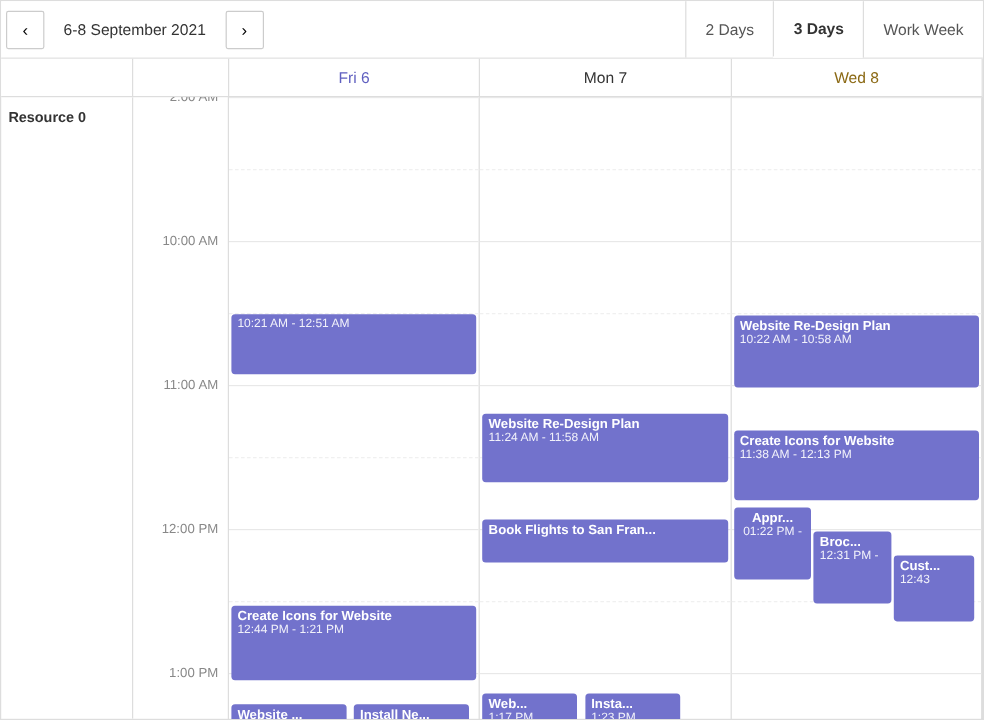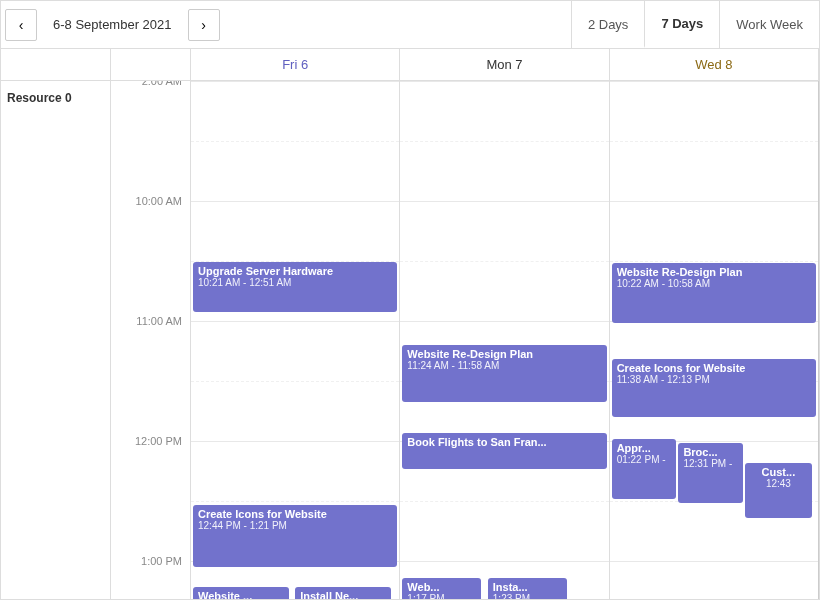--- a/index.html
+++ b/index.html
@@ -53,21 +53,21 @@
 
 <div class="app">
 
   <div class="header">
     <button class="nav-btn">‹</button>
     <span class="date-range">6-8 September 2021</span>
     <button class="nav-btn">›</button>
     <div class="spacer"></div>
     <div class="view-tabs">
       <div class="view-tab">2 Days</div>
-      <div class="view-tab active">7 Days</div>
+      <div class="view-tab active">3 Days</div>
       <div class="view-tab">Work Week</div>
     </div>
   </div>
 
   <div class="day-header-row">
     <div class="resource-label-header"></div>
     <div class="time-gutter-header"></div>
     <div class="day-col-header mon">Fri 6</div>
     <div class="day-col-header tue">Mon 7</div>
     <div class="day-col-header wed">Wed 8</div>
@@ -92,21 +92,20 @@
             <div class="hour-line" style="top: 0px;"></div>
             <div class="half-line" style="top: 60px;"></div>
             <div class="hour-line" style="top: 120px;"></div>
             <div class="half-line" style="top: 180px;"></div>
             <div class="hour-line" style="top: 240px;"></div>
             <div class="half-line" style="top: 300px;"></div>
             <div class="hour-line" style="top: 360px;"></div>
             <div class="half-line" style="top: 420px;"></div>
             <div class="hour-line" style="top: 480px;"></div>
             <div class="event event-purple" style="top: 181px; height: 50px;">
-              <div class="event-title">Upgrade Server Hardware</div>
               <div class="event-time">10:21 AM - 12:51 AM</div>
             </div>
             <div class="event event-purple" style="top: 424px; height: 62px;">
               <div class="event-title">Create Icons for Website</div>
               <div class="event-time">12:44 PM - 1:21 PM</div>
             </div>
             <div class="event event-purple" style="top: 506px; height: 50px; left: 2px; width: 46%; right: auto;">
               <div class="event-title">Website ...</div>
             </div>
             <div class="event event-purple" style="top: 506px; height: 50px; left: 50%; width: 46%; right: auto;">
@@ -150,29 +149,29 @@
             <div class="half-line" style="top: 420px;"></div>
             <div class="hour-line" style="top: 480px;"></div>
             <div class="event event-purple" style="top: 182px; height: 60px;">
               <div class="event-title">Website Re-Design Plan</div>
               <div class="event-time">10:22 AM - 10:58 AM</div>
             </div>
             <div class="event event-purple" style="top: 278px; height: 58px;">
               <div class="event-title">Create Icons for Website</div>
               <div class="event-time">11:38 AM - 12:13 PM</div>
             </div>
-            <div class="event event-purple" style="top: 358px; height: 60px; left: 2px; width: 31%; right: auto;">
+            <div class="event event-purple" style="top: 342px; height: 60px; left: 2px; width: 31%; right: auto; text-align: center;">
               <div class="event-title">Appr...</div>
               <div class="event-time">01:22 PM -</div>
             </div>
             <div class="event event-purple" style="top: 362px; height: 60px; left: 33%; width: 31%; right: auto;">
               <div class="event-title">Broc...</div>
               <div class="event-time">12:31 PM -</div>
             </div>
-            <div class="event event-purple" style="top: 382px; height: 55px; left: 65%; width: 32%; right: auto; text-align: center;">
+            <div class="event event-purple" style="top: 382px; height: 55px; left: 65%; width: 32%; right: auto;">
               <div class="event-title">Cust...</div>
               <div class="event-time">12:43</div>
             </div>
           </div>
       </div>
     </div>
   </div>
 </div>
 
 </body></html>

